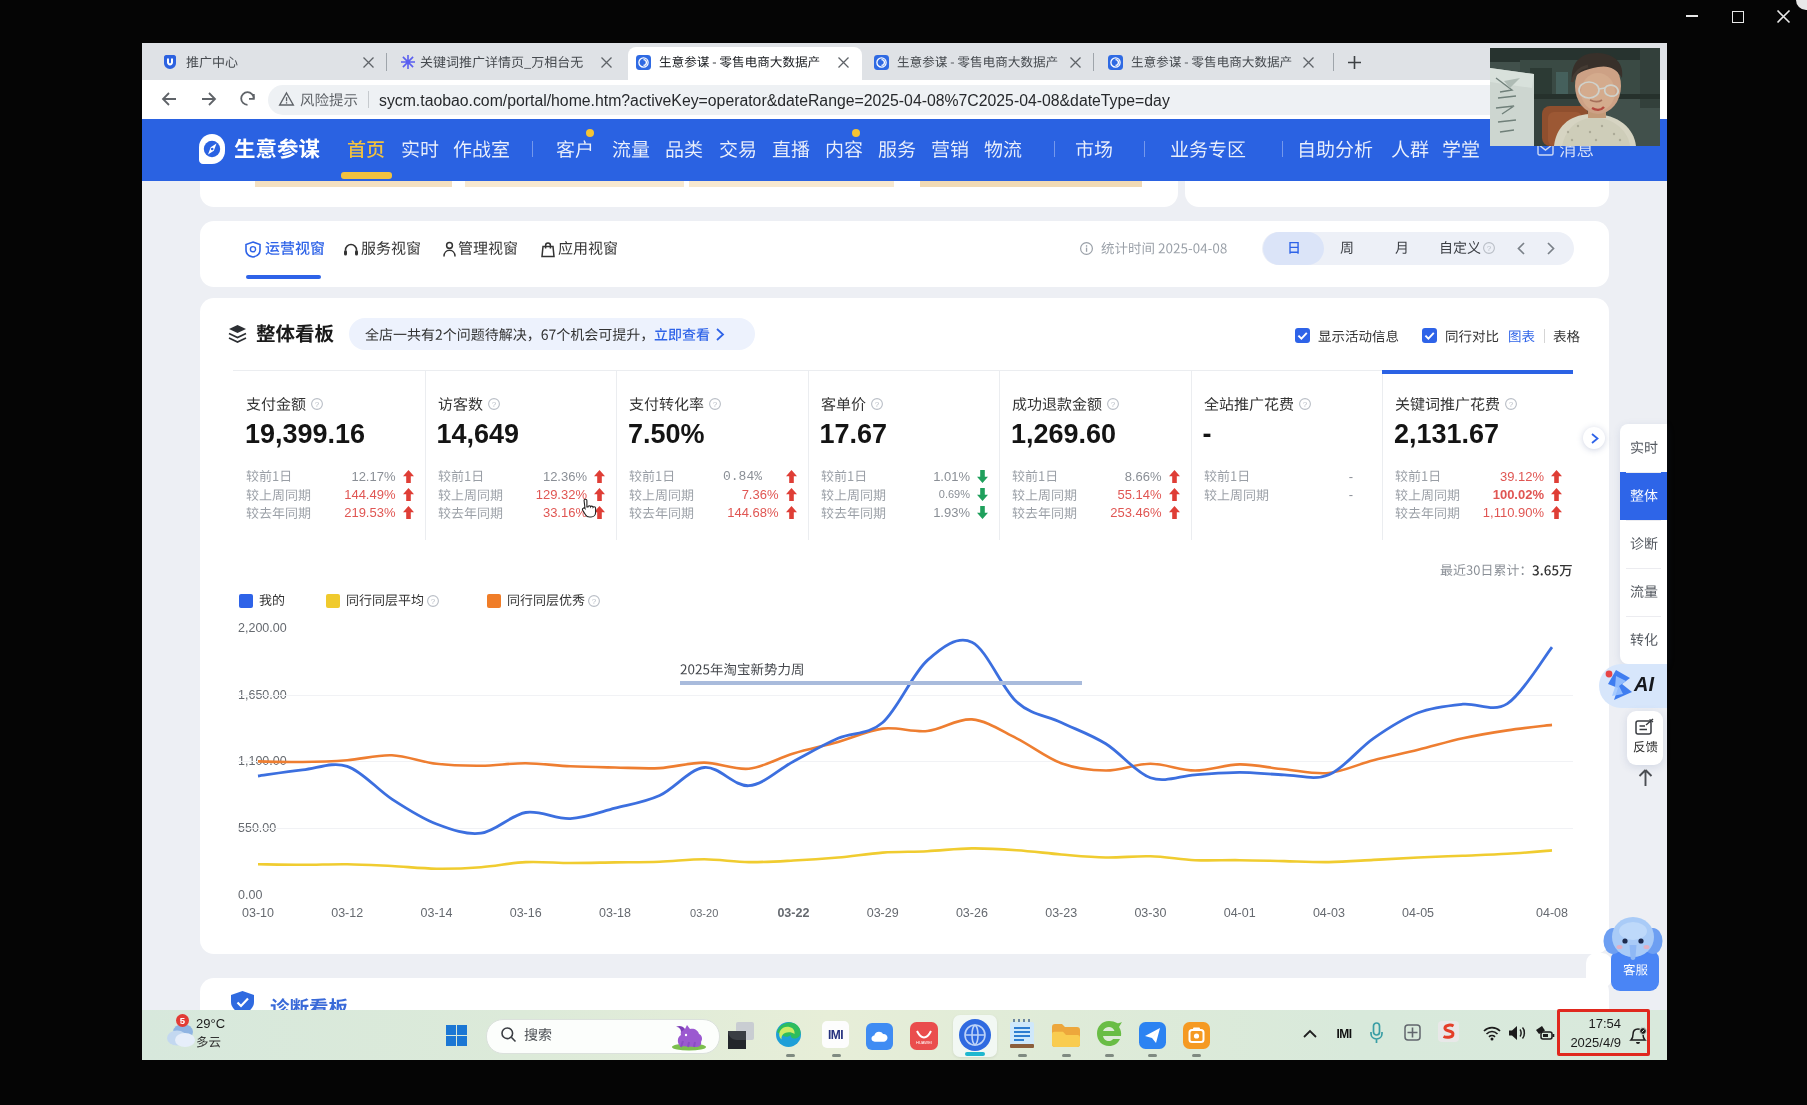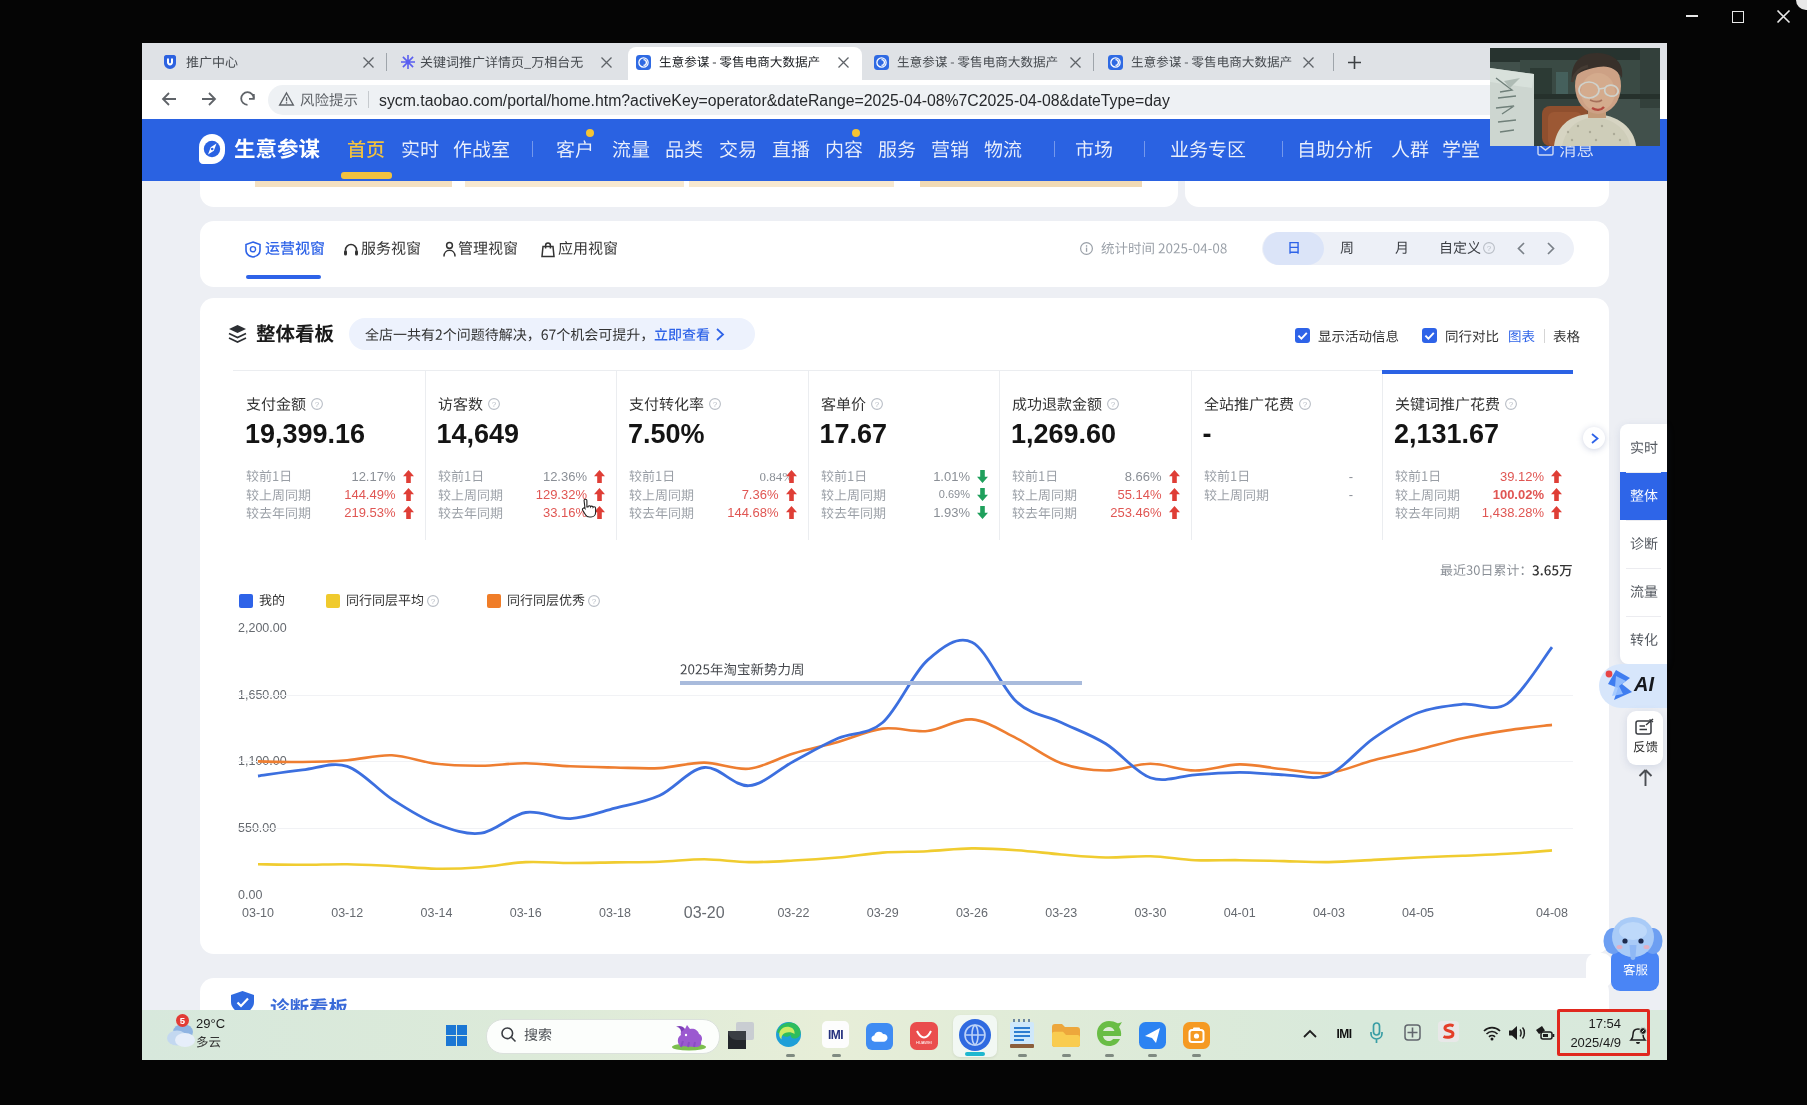--- a/index.html
+++ b/index.html
@@ -835,21 +835,21 @@
   </svg>
 <div class="a" style="top:416.5px;font-size:27.0px;color:#141414;font-weight:700;line-height:35px;white-space:pre;font-family:'Liberation Sans',sans-serif;left:628.0px">7.50%</div>
 <svg class="a" style="left:629.0px;top:469.4px" width="46.2" height="15.6" overflow="visible">
     <g transform="translate(0,11.89) scale(0.01300,-0.01300)" fill="#9a9fa6">
       <use href="#g139" x="0.0"></use>
       <use href="#g140" x="1000.0"></use>
       <use href="#g141" x="2000.0"></use>
       <use href="#g142" x="2555.0"></use>
     </g>
   </svg>
-<div class="a" style="top:468.0px;font-size:13.0px;color:#8a8f96;font-weight:400;line-height:17px;white-space:pre;font-family:Liberation Serif, serif;right:1014px">0.84%</div>
+<div class="a" style="top:468.0px;font-size:13.0px;color:#8a8f96;font-weight:400;line-height:17px;white-space:pre;font-family:Liberation Mono, monospace;right:1045px">0.84%</div>
 <svg class="a" style="left:785.5px;top:470.0px;" width="11.0" height="13.0" viewBox="0 0 11.0 13.0" overflow="visible">
     <path d="M5.5 0L11 6.2H7.8V13H3.2V6.2H0Z" fill="#df3e36"></path>
   </svg>
 <svg class="a" style="left:629.0px;top:487.6px" width="65.0" height="15.6" overflow="visible">
     <g transform="translate(0,11.89) scale(0.01300,-0.01300)" fill="#9a9fa6">
       <use href="#g139" x="0.0"></use>
       <use href="#g143" x="1000.0"></use>
       <use href="#g94" x="2000.0"></use>
       <use href="#g128" x="3000.0"></use>
       <use href="#g144" x="4000.0"></use>
@@ -1052,21 +1052,21 @@
   </svg>
 <svg class="a" style="left:1395.0px;top:505.8px" width="65.0" height="15.6" overflow="visible">
     <g transform="translate(0,11.89) scale(0.01300,-0.01300)" fill="#9a9fa6">
       <use href="#g139" x="0.0"></use>
       <use href="#g145" x="1000.0"></use>
       <use href="#g146" x="2000.0"></use>
       <use href="#g128" x="3000.0"></use>
       <use href="#g144" x="4000.0"></use>
     </g>
   </svg>
-<div class="a" style="top:504.4px;font-size:13.0px;color:#e05653;font-weight:400;line-height:17px;white-space:pre;font-family:'Liberation Sans',sans-serif;right:263.0px">1,438.28%</div>
+<div class="a" style="top:504.4px;font-size:13.0px;color:#e05653;font-weight:400;line-height:17px;white-space:pre;font-family:'Liberation Sans',sans-serif;right:263.0px">1,110.90%</div>
 <svg class="a" style="left:1551.0px;top:506.4px;" width="11.0" height="13.0" viewBox="0 0 11.0 13.0" overflow="visible">
     <path d="M5.5 0L11 6.2H7.8V13H3.2V6.2H0Z" fill="#df3e36"></path>
   </svg>
 <svg class="a" style="left:580.0px;top:498.0px;" width="17.0" height="20.0" viewBox="0 0 17.0 20.0" overflow="visible">
     <path d="M5.5 1.2C6.3 1.2 6.9 1.8 6.9 2.6V9L8 8.9C8 8.3 8.6 7.8 9.3 7.8C9.9 7.8 10.4 8.2 10.5 8.8C10.7 8.4 11.2 8.1 11.7 8.1C12.4 8.1 13 8.6 13.1 9.3C13.3 9 13.7 8.8 14.2 8.8C15 8.8 15.6 9.4 15.6 10.2V14.5C15.6 17 13.6 19 11.1 19H9.5C7.8 19 6.3 18.1 5.5 16.7L2.7 12.2C2.3 11.5 2.5 10.6 3.2 10.2C3.8 9.8 4.6 10 5 10.5L4.1 2.8C4 2 4.7 1.2 5.5 1.2Z" fill="#fff" stroke="#222" stroke-width="1.1"></path>
   </svg>
 <svg class="a" style="left:1440.0px;top:562.9px" width="92.4" height="15.6" overflow="visible">
     <g transform="translate(0,11.89) scale(0.01300,-0.01300)" fill="#8a8f96">
       <use href="#g160" x="0.0"></use>
       <use href="#g161" x="1000.0"></use>
@@ -1127,22 +1127,22 @@
 <div class="a" style="top:619.6px;font-size:12.5px;color:#666a70;font-weight:400;line-height:16px;white-space:pre;font-family:'Liberation Sans',sans-serif;left:238.0px">2,200.00</div>
 <div class="a" style="top:686.5px;font-size:12.5px;color:#666a70;font-weight:400;line-height:16px;white-space:pre;font-family:'Liberation Sans',sans-serif;left:238.0px">1,650.00</div>
 <div class="a" style="top:753.4px;font-size:12.5px;color:#666a70;font-weight:400;line-height:16px;white-space:pre;font-family:'Liberation Sans',sans-serif;left:238.0px">1,100.00</div>
 <div class="a" style="top:820.3px;font-size:12.5px;color:#666a70;font-weight:400;line-height:16px;white-space:pre;font-family:'Liberation Sans',sans-serif;left:238.0px">550.00</div>
 <div class="a" style="top:887.2px;font-size:12.5px;color:#666a70;font-weight:400;line-height:16px;white-space:pre;font-family:'Liberation Sans',sans-serif;left:238.0px">0.00</div>
 <div class="a" style="top:905.0px;font-size:12.5px;color:#666a70;font-weight:400;line-height:16px;white-space:pre;font-family:'Liberation Sans',sans-serif;left:258.0px;transform:translateX(-50%)">03-10</div>
 <div class="a" style="top:905.0px;font-size:12.5px;color:#666a70;font-weight:400;line-height:16px;white-space:pre;font-family:'Liberation Sans',sans-serif;left:347.2px;transform:translateX(-50%)">03-12</div>
 <div class="a" style="top:905.0px;font-size:12.5px;color:#666a70;font-weight:400;line-height:16px;white-space:pre;font-family:'Liberation Sans',sans-serif;left:436.5px;transform:translateX(-50%)">03-14</div>
 <div class="a" style="top:905.0px;font-size:12.5px;color:#666a70;font-weight:400;line-height:16px;white-space:pre;font-family:'Liberation Sans',sans-serif;left:525.7px;transform:translateX(-50%)">03-16</div>
 <div class="a" style="top:905.0px;font-size:12.5px;color:#666a70;font-weight:400;line-height:16px;white-space:pre;font-family:'Liberation Sans',sans-serif;left:615.0px;transform:translateX(-50%)">03-18</div>
-<div class="a" style="top:905.0px;font-size:16px;color:#666a70;font-weight:400;line-height:16px;white-space:pre;font-family:'Liberation Sans',sans-serif;left:704.2px;transform:translateX(-50%)">03-20</div>
-<div class="a" style="top:905.0px;font-size:12.5px;color:#666a70;font-weight:400;line-height:16px;white-space:pre;font-family:'Liberation Sans',sans-serif;left:793.4px;transform:translateX(-50%)">03-22</div>
+<div class="a" style="top:905.0px;font-size:11px;color:#666a70;font-weight:400;line-height:16px;white-space:pre;font-family:'Liberation Sans',sans-serif;left:704.2px;transform:translateX(-50%)">03-20</div>
+<div class="a" style="top:905.0px;font-size:12.5px;color:#666a70;font-weight:700;line-height:16px;white-space:pre;font-family:'Liberation Sans',sans-serif;left:793.4px;transform:translateX(-50%)">03-22</div>
 <div class="a" style="top:905.0px;font-size:12.5px;color:#666a70;font-weight:400;line-height:16px;white-space:pre;font-family:'Liberation Sans',sans-serif;left:882.7px;transform:translateX(-50%)">03-29</div>
 <div class="a" style="top:905.0px;font-size:12.5px;color:#666a70;font-weight:400;line-height:16px;white-space:pre;font-family:'Liberation Sans',sans-serif;left:971.9px;transform:translateX(-50%)">03-26</div>
 <div class="a" style="top:905.0px;font-size:12.5px;color:#666a70;font-weight:400;line-height:16px;white-space:pre;font-family:'Liberation Sans',sans-serif;left:1061.2px;transform:translateX(-50%)">03-23</div>
 <div class="a" style="top:905.0px;font-size:12.5px;color:#666a70;font-weight:400;line-height:16px;white-space:pre;font-family:'Liberation Sans',sans-serif;left:1150.4px;transform:translateX(-50%)">03-30</div>
 <div class="a" style="top:905.0px;font-size:12.5px;color:#666a70;font-weight:400;line-height:16px;white-space:pre;font-family:'Liberation Sans',sans-serif;left:1239.7px;transform:translateX(-50%)">04-01</div>
 <div class="a" style="top:905.0px;font-size:12.5px;color:#666a70;font-weight:400;line-height:16px;white-space:pre;font-family:'Liberation Sans',sans-serif;left:1328.9px;transform:translateX(-50%)">04-03</div>
 <div class="a" style="top:905.0px;font-size:12.5px;color:#666a70;font-weight:400;line-height:16px;white-space:pre;font-family:'Liberation Sans',sans-serif;left:1418.1px;transform:translateX(-50%)">04-05</div>
 <div class="a" style="top:905.0px;font-size:12.5px;color:#666a70;font-weight:400;line-height:16px;white-space:pre;font-family:'Liberation Sans',sans-serif;left:1552.0px;transform:translateX(-50%)">04-08</div>
 <div class="a" style="left:238.0px;top:694.5px;width:1335.0px;height:1.0px;background:#f1f2f5"></div>
 <div class="a" style="left:238.0px;top:761.4px;width:1335.0px;height:1.0px;background:#f1f2f5"></div>

